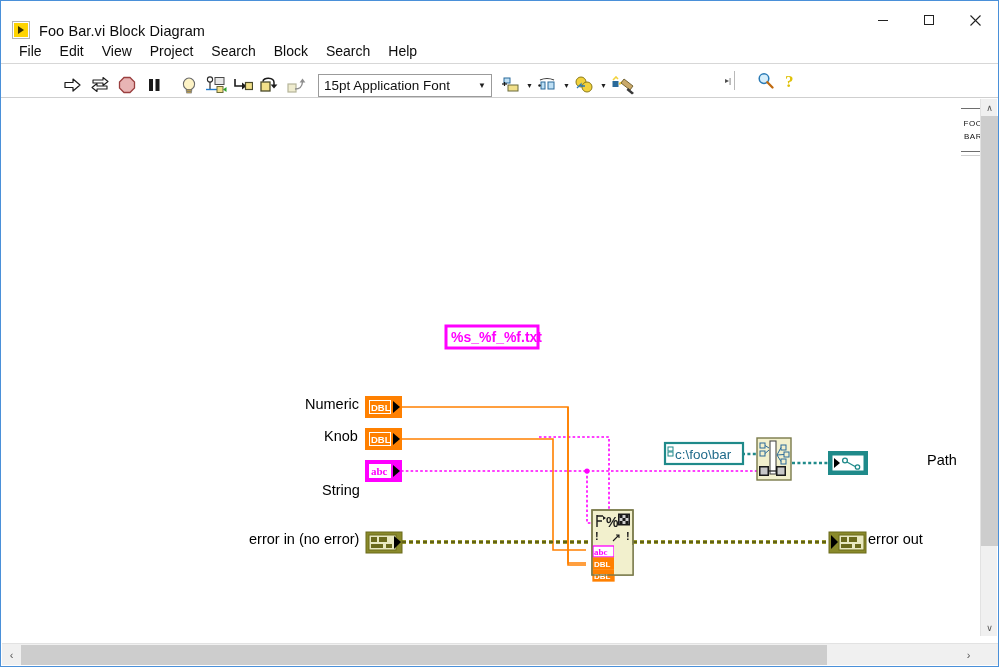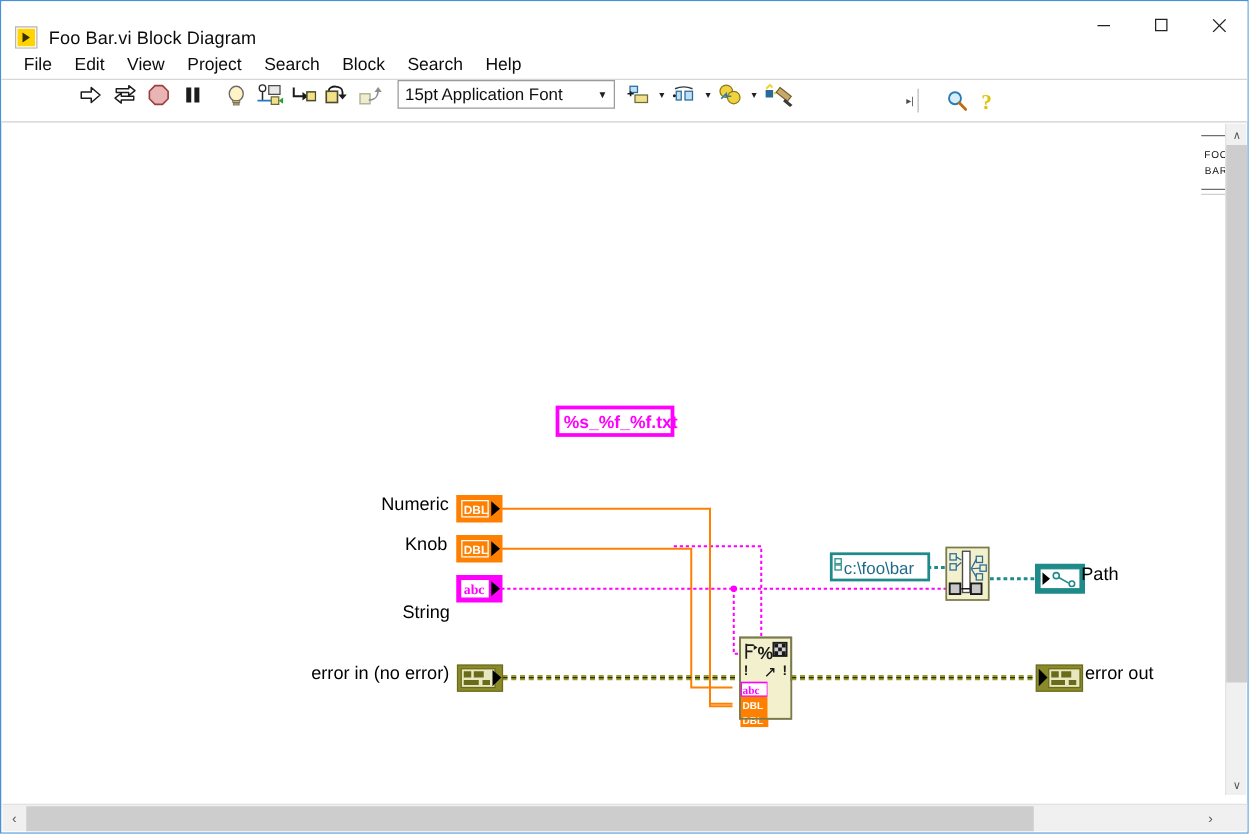--- a/index.html
+++ b/index.html
@@ -77,21 +77,21 @@
     padding: 2px 9px;
     white-space: nowrap;
   }
 
   
   .toolbar {
     position: absolute; left: 0; top: 63px;
     width: 997px; height: 34px;
     background: #ffffff;
     border-bottom: 1px solid #cfcfcf;
-    display: flex; align-items: flex-start;
+    display: flex; align-items: flex-end;
   }
   .tb-icon {
     width: 25px; height: 24px;
     margin: 0 1px;
     display: flex; align-items: center; justify-content: center;
     flex: none;
   }
   .font-combo {
     width: 174px; height: 23px;
     border: 1px solid #9b9b9b;
@@ -572,21 +572,21 @@
         <rect x="839" y="445" width="11" height="4" fill="#6a6a1b"></rect>
         <rect x="853" y="445" width="6" height="4" fill="#6a6a1b"></rect>
       </g>
 
     </svg>
 
     <span class="dlabel" style="left:303px; top:297px;">Numeric</span>
     <span class="dlabel" style="left:322px; top:329px;">Knob</span>
     <span class="dlabel" style="left:320px; top:383px;">String</span>
     <span class="dlabel" style="left:247px; top:432px;">error in (no error)</span>
-    <span class="dlabel" style="left:816px; top:353px;padding-left:47px;">Path</span>
+    <span class="dlabel" style="left:878px; top:353px;padding-left:47px;">Path</span>
     <span class="dlabel" style="left:866px; top:432px;text-align:right;">error out</span>
 
   </div>
 
   <div class="vscroll">
     <div class="arrow-up">∧</div>
     <div class="thumb"></div>
     <div class="arrow-dn">∨</div>
   </div>
 

